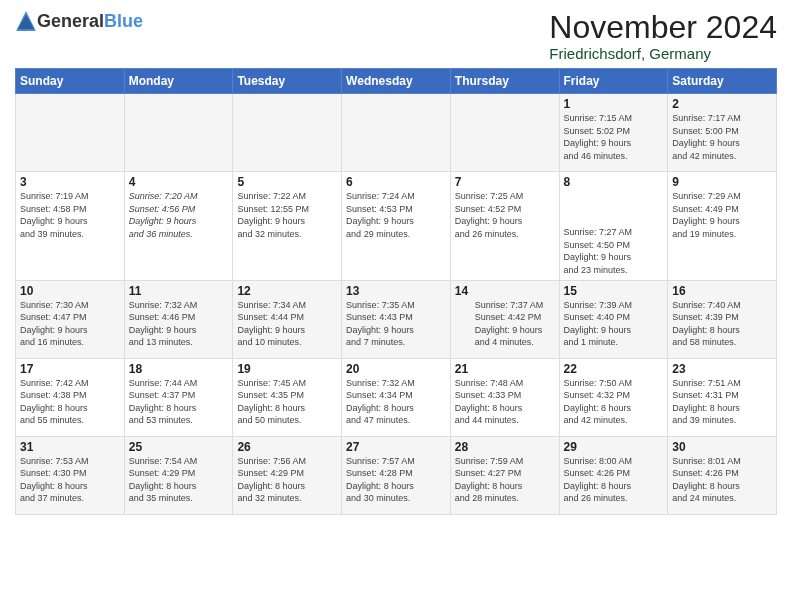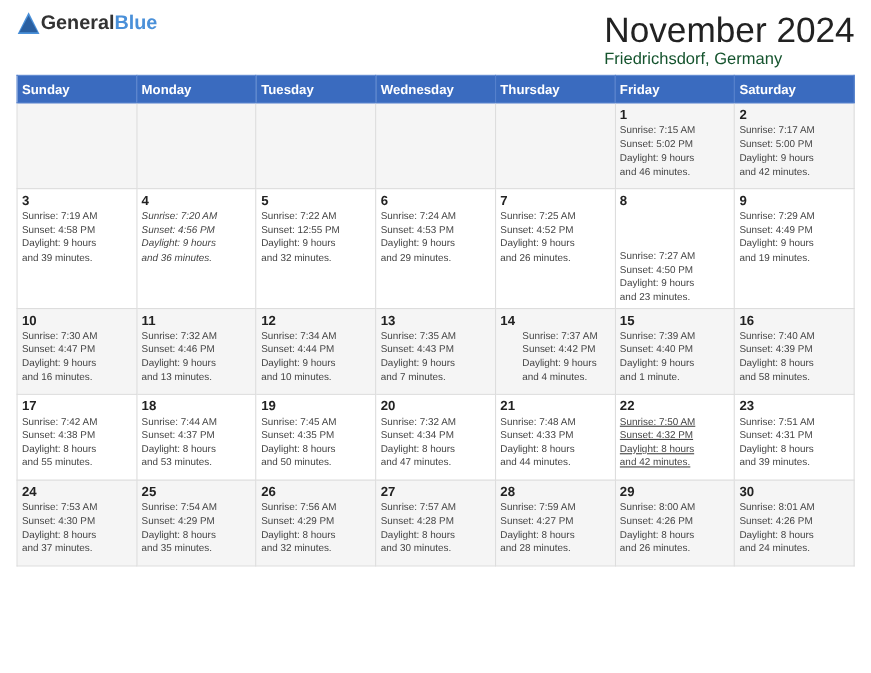--- a/index.html
+++ b/index.html
@@ -285,36 +285,36 @@
           </td>
           <td>
             <span class="day-number">21</span>
             <div class="day-info" style="white-space: pre-line;">Sunrise: 7:48 AM
 Sunset: 4:33 PM
 Daylight: 8 hours
 and 44 minutes.</div>
           </td>
           <td>
             <span class="day-number">22</span>
-            <div class="day-info" style="white-space: pre-line; text-decoration: underline;">Sunrise: 7:50 AM
+            <div class="day-info" style="white-space: pre-line;">Sunrise: 7:50 AM
 Sunset: 4:32 PM
 Daylight: 8 hours
 and 42 minutes.</div>
           </td>
           <td>
             <span class="day-number">23</span>
             <div class="day-info" style="white-space: pre-line;">Sunrise: 7:51 AM
 Sunset: 4:31 PM
 Daylight: 8 hours
 and 39 minutes.</div>
           </td>
         </tr>
         <tr>
           <td>
-            <span class="day-number">24</span>
+            <span class="day-number">31</span>
             <div class="day-info" style="white-space: pre-line;">Sunrise: 7:53 AM
 Sunset: 4:30 PM
 Daylight: 8 hours
 and 37 minutes.</div>
           </td>
           <td>
             <span class="day-number">25</span>
             <div class="day-info" style="white-space: pre-line;">Sunrise: 7:54 AM
 Sunset: 4:29 PM
 Daylight: 8 hours

